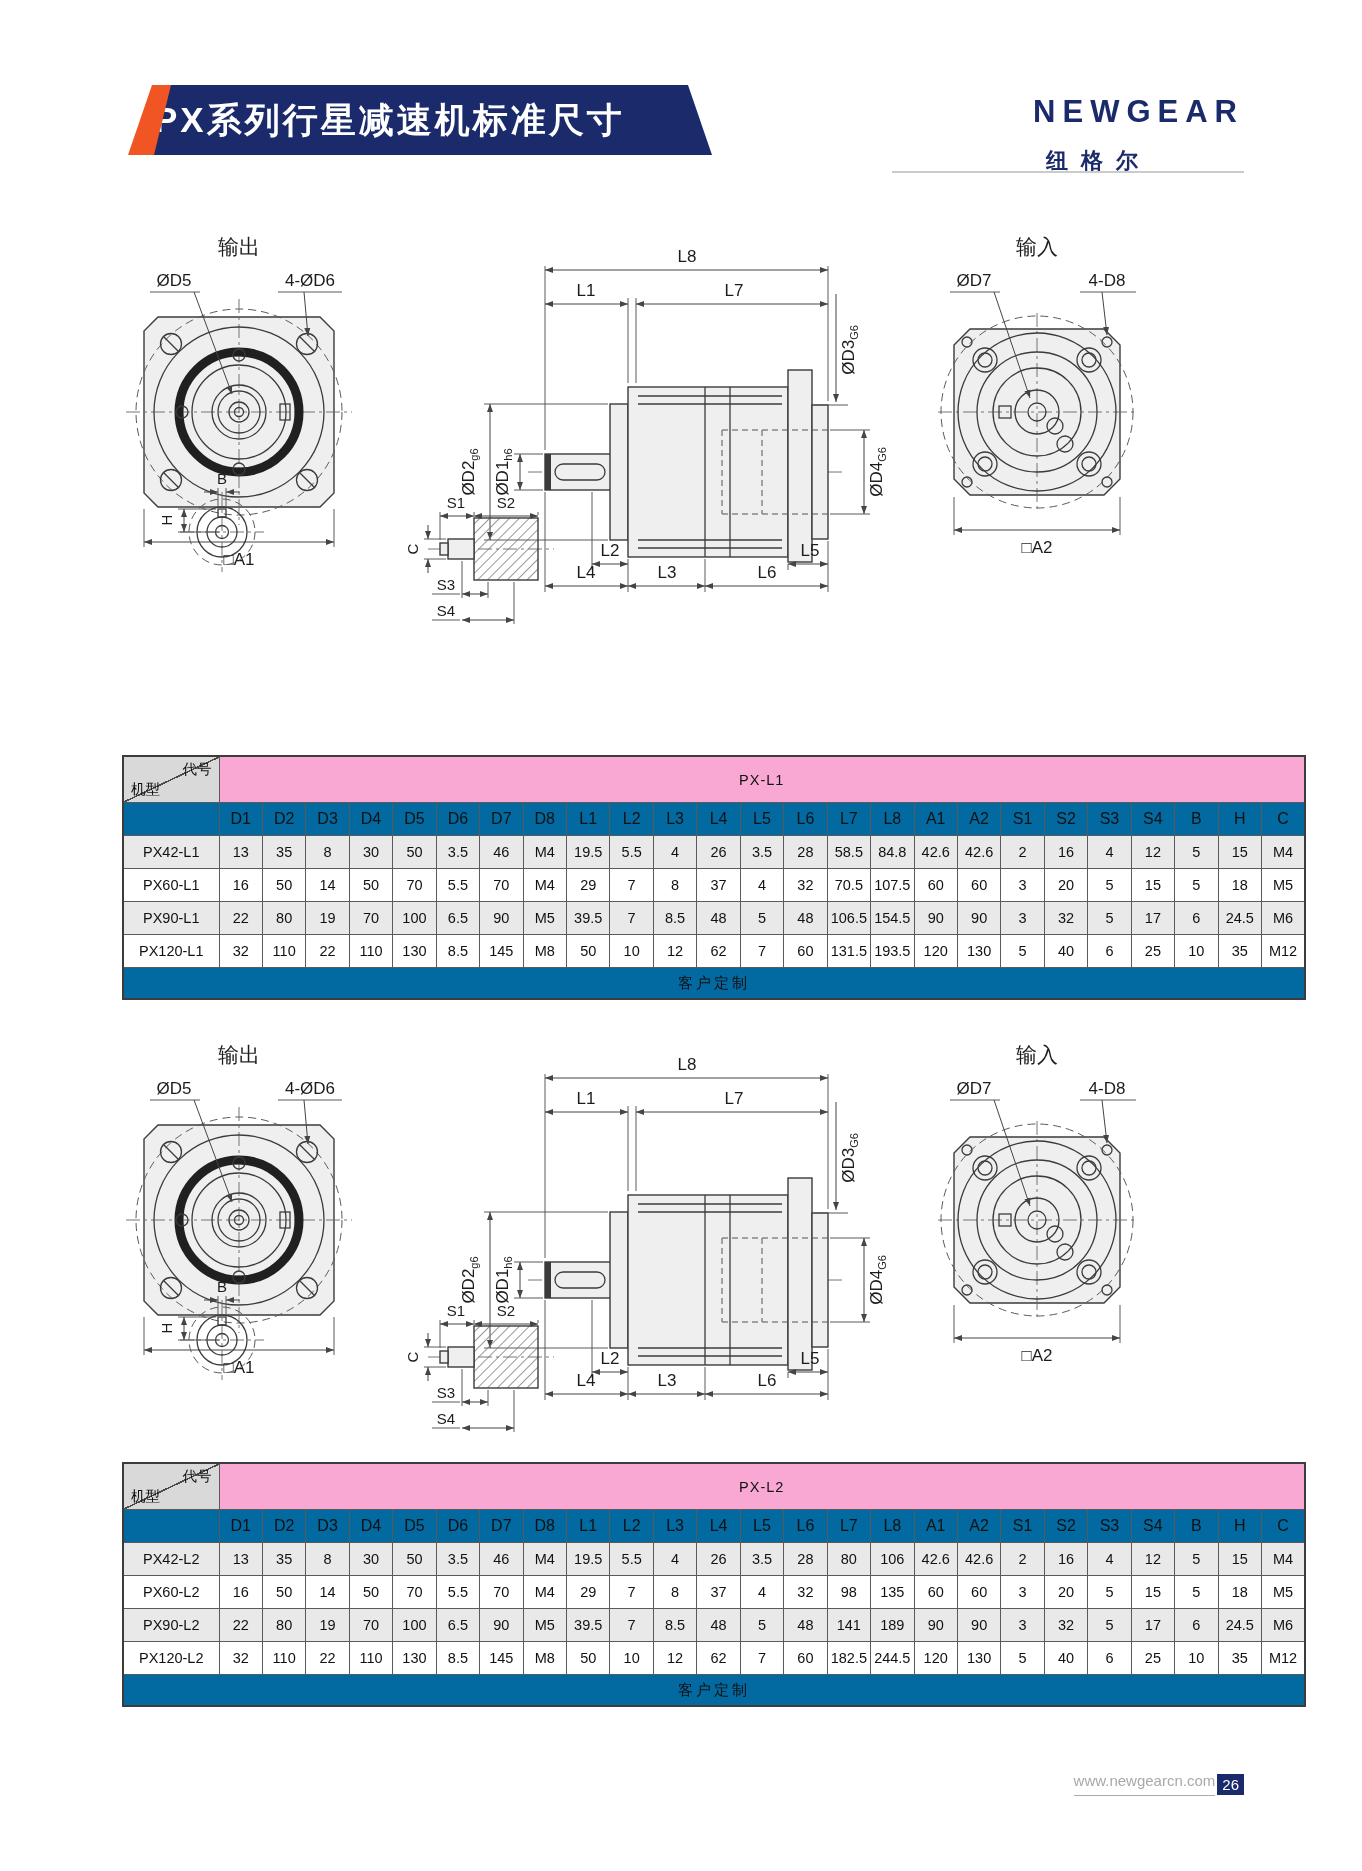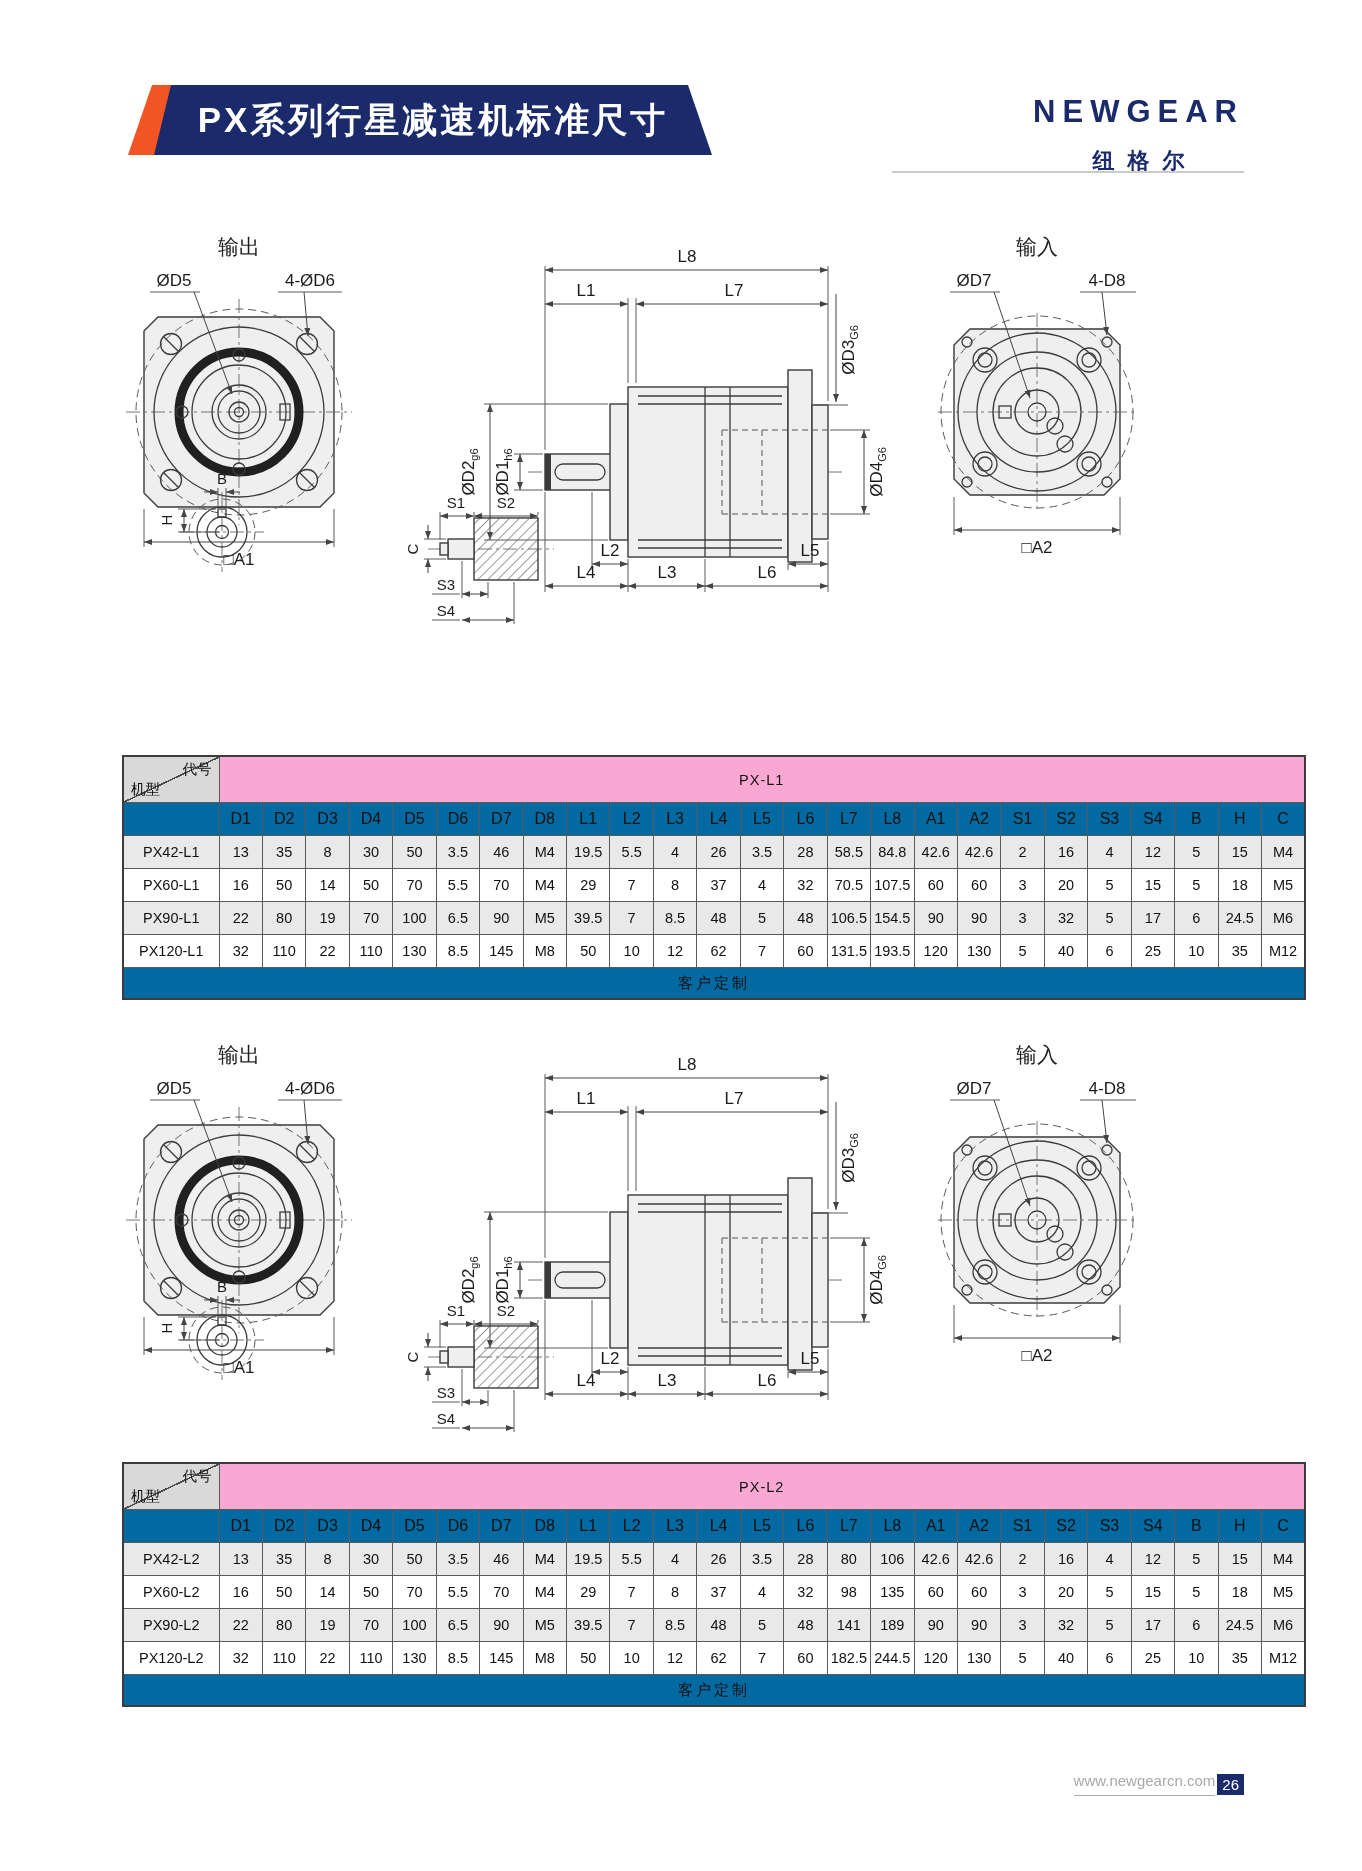--- a/index.html
+++ b/index.html
@@ -4,23 +4,23 @@
 <style>
   html,body{margin:0;padding:0;}
   body{width:1362px;height:1871px;position:relative;background:#fff;
        font-family:"Liberation Sans","DejaVu Sans",sans-serif;color:#111;overflow:hidden;}
 
   
   .orange-slash{position:absolute;left:128px;top:85px;width:60px;height:70px;background:#f15523;
     clip-path:polygon(24px 0,100% 0,calc(100% - 24px) 100%,0 100%);}
   .title-banner{position:absolute;left:154px;top:85px;width:558px;height:70px;background:#1b2a6a;
     clip-path:polygon(17px 0,calc(100% - 24px) 0,100% 100%,0 100%);
-    display:flex;align-items:center;justify-content:center;}
+    display:flex;align-items:center;justify-content:flex-start;}
   .title-banner span{color:#fff;font-size:35px;font-weight:bold;letter-spacing:3px;}
-  .logo{position:absolute;top:94px;right:118px;text-align:center;color:#1b2a6a;}
+  .logo{position:absolute;top:94px;right:118px;color:#1b2a6a;}
   .logo-en{font-size:31px;font-weight:800;letter-spacing:7px;}
   .logo-cn{font-size:22px;font-weight:bold;letter-spacing:13px;text-indent:13px;margin-top:16px;}
   .logo-rule{position:absolute;top:171px;right:118px;width:352px;height:2px;background:#cbcbcb;}
 
   
   .drawing-host{position:absolute;left:122px;width:1120px;height:410px;}
   #drawing-1{top:222px;} #drawing-2{top:1030px;}
   svg text{fill:#1c1c1c;font-family:"Liberation Sans","DejaVu Sans",sans-serif;font-size:17px;}
   svg .cn{font-size:21px;}
   svg .sm{font-size:15px;}

